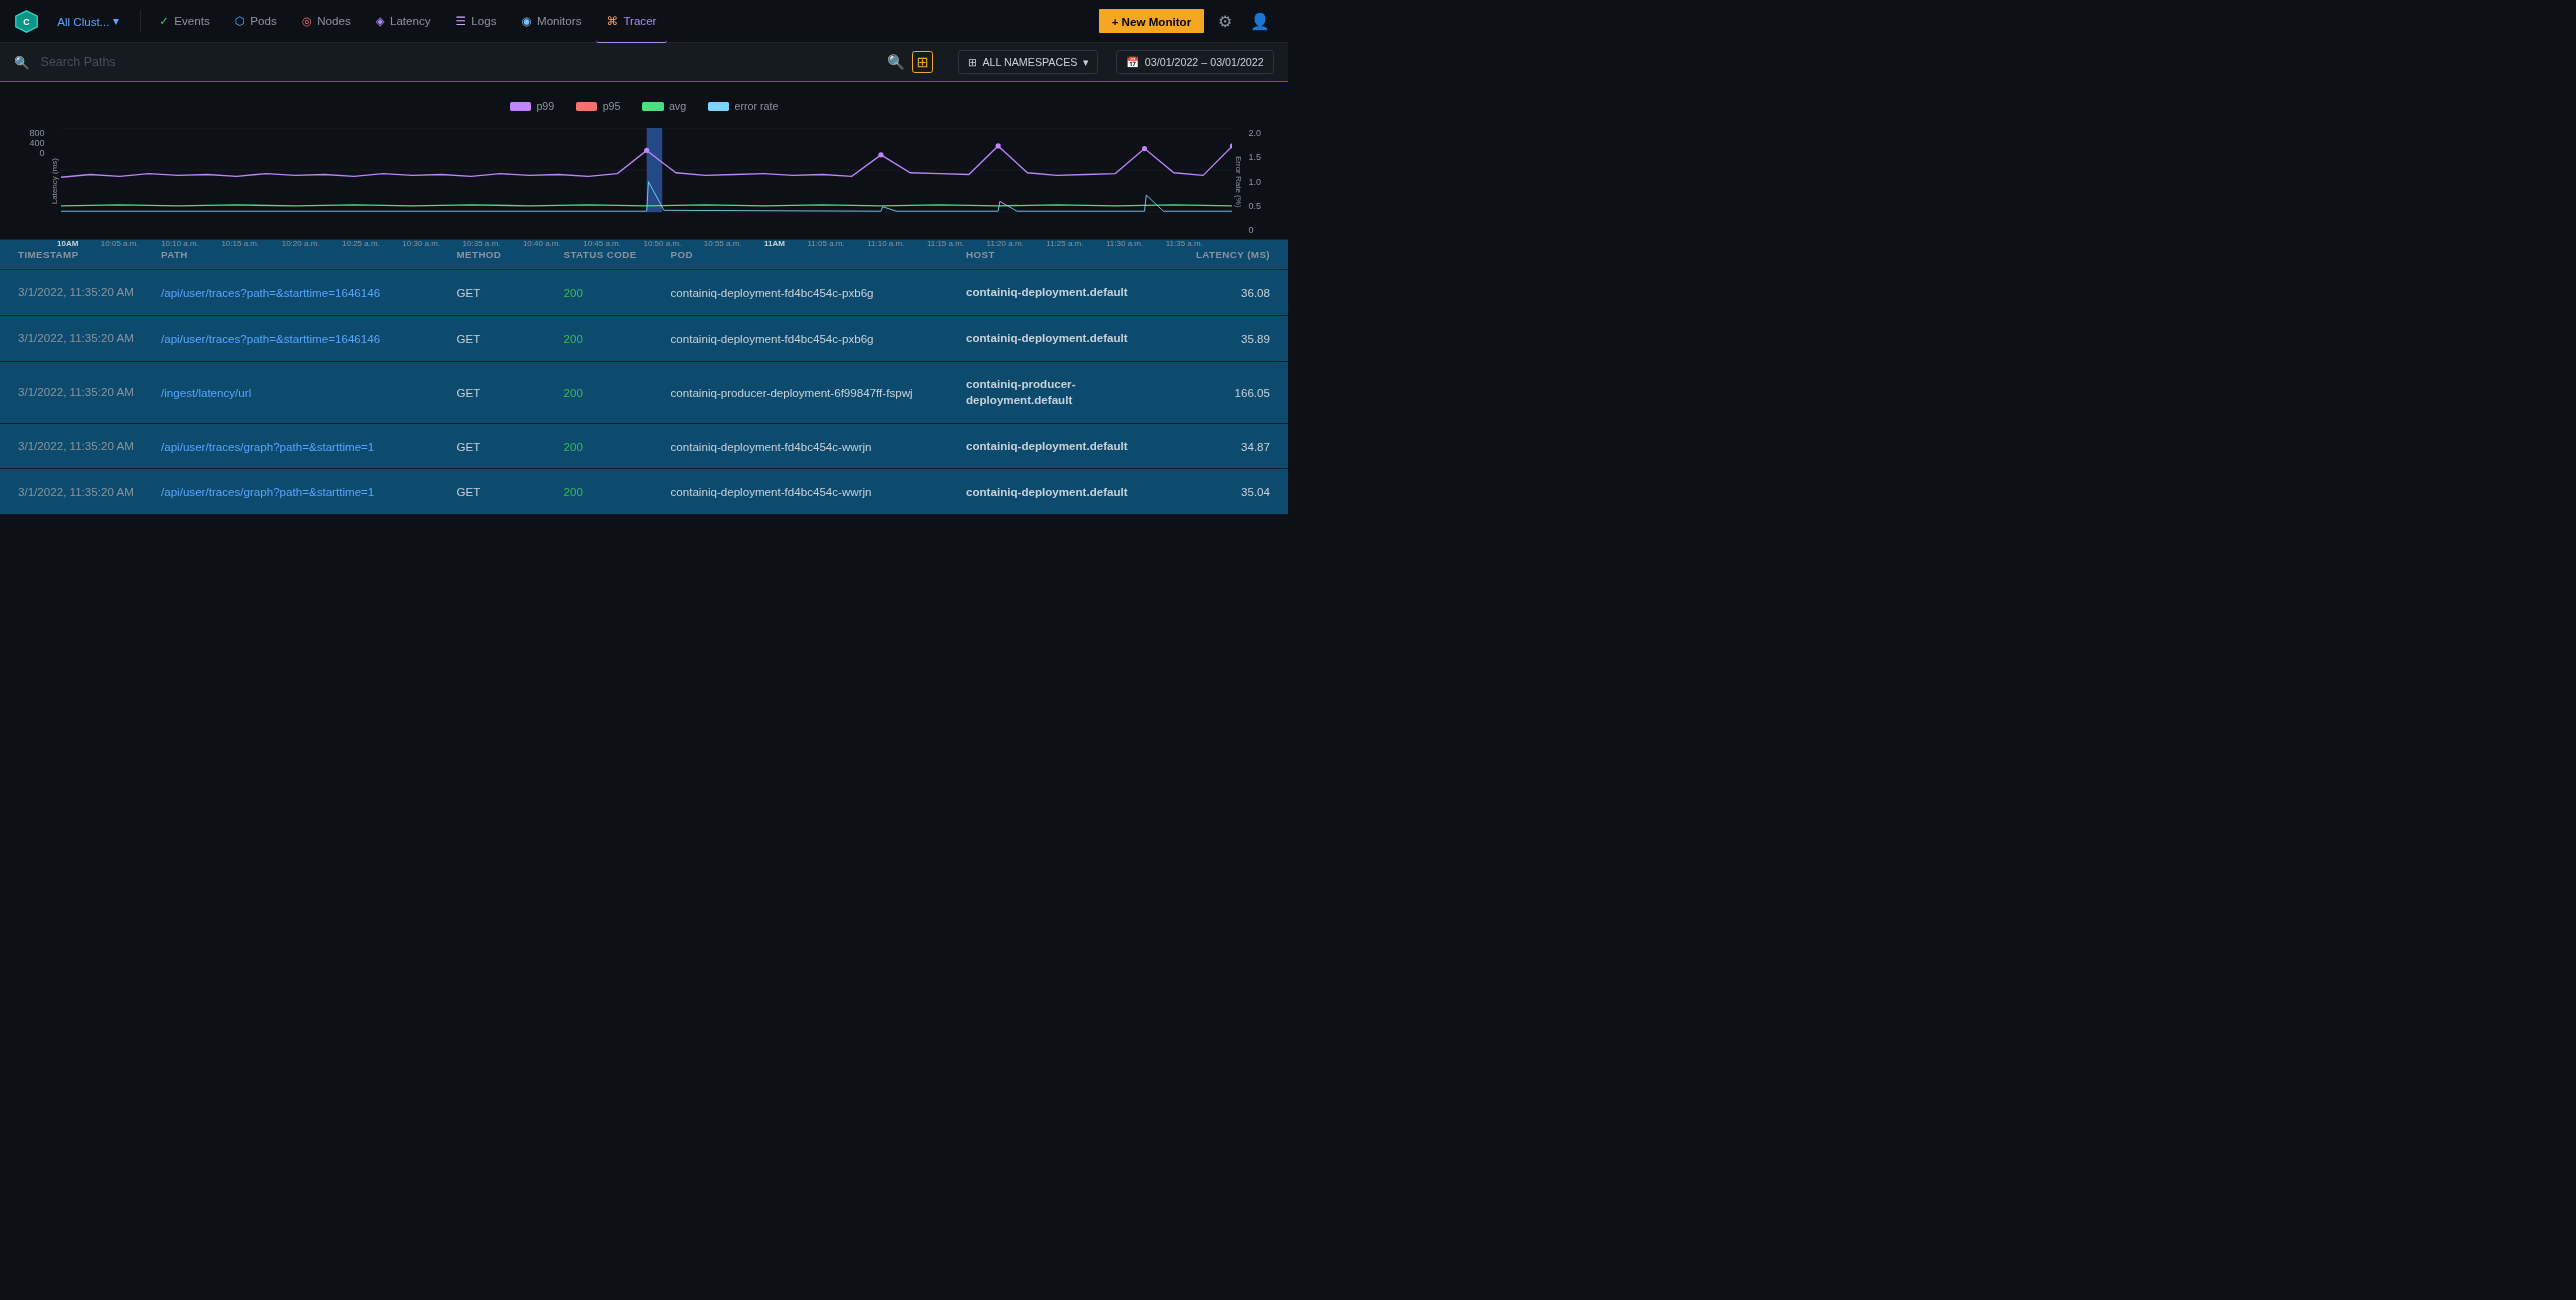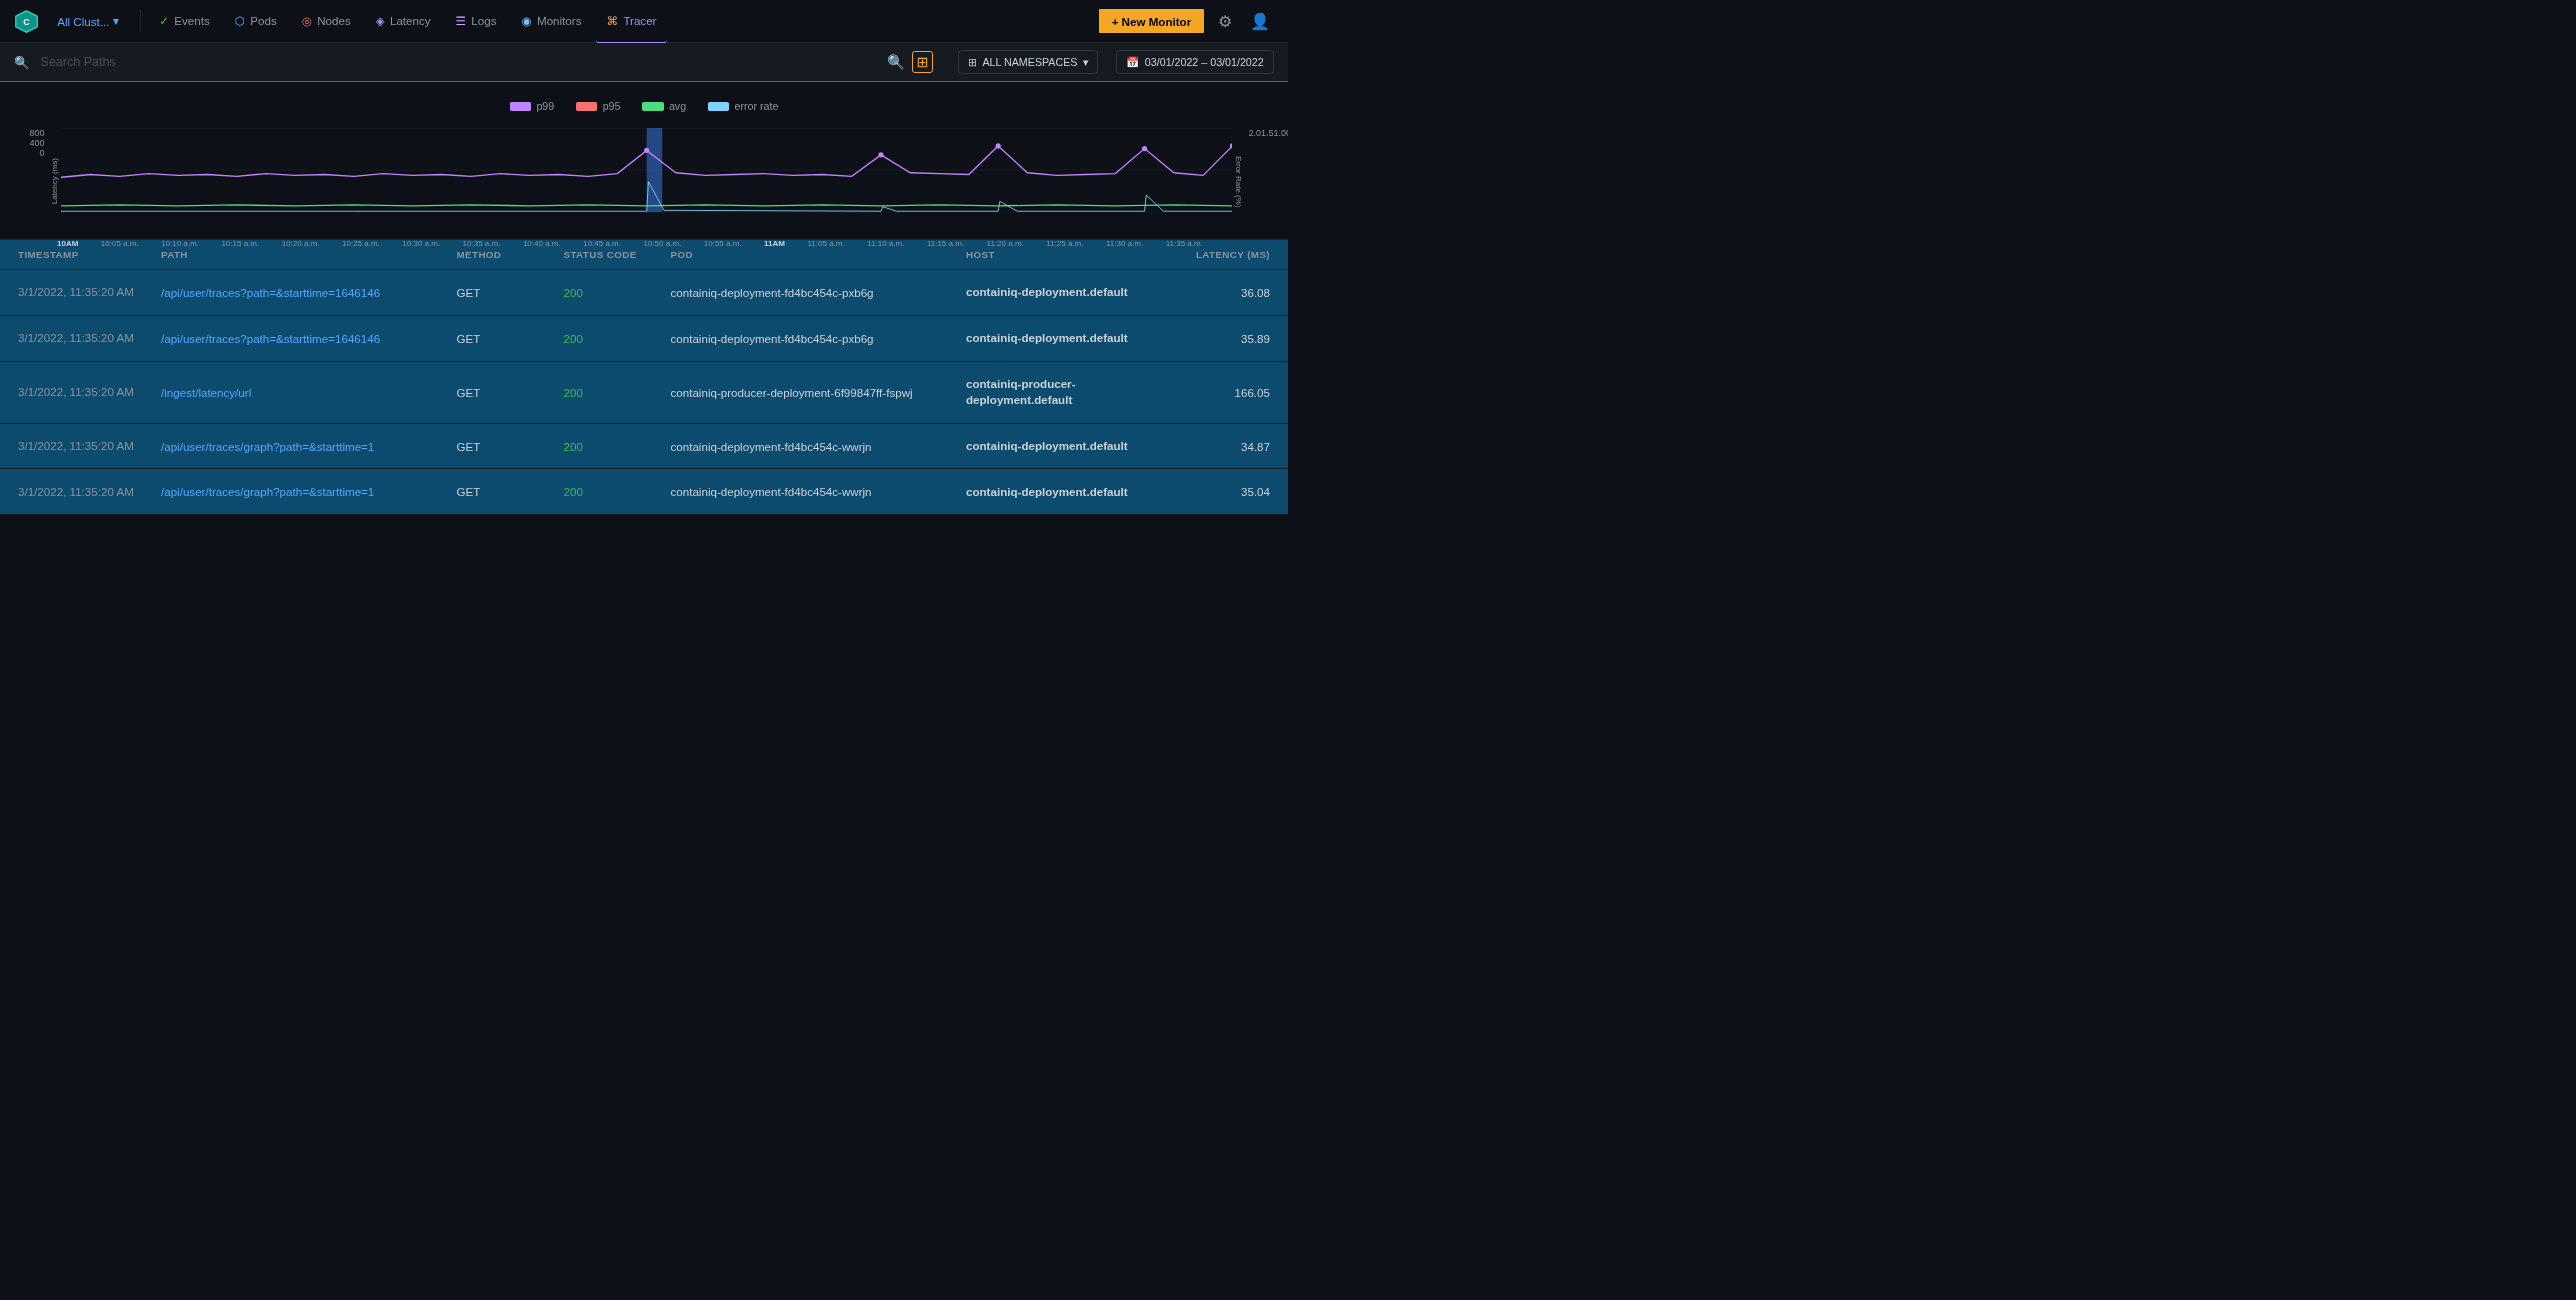--- a/index.html
+++ b/index.html
@@ -364,21 +364,21 @@
           0,87 68,86 136,87 204,86 272,87 340,86 408,87 476,86 544,87 612,86 680,87 748,86 816,87 884,86 952,87 1020,86 1088,87 1156,86 1224,87 1292,86 1360,87
         " fill="none" stroke="#4ade80" stroke-width="1.5"></polyline>
 
         <polyline points="
           0,93 340,93 680,93 682,60 700,92 952,93 954,88 970,93 1088,93 1090,82 1110,93 1258,93 1260,75 1280,93 1360,93 1362,60
         " fill="none" stroke="#7dd3fc" stroke-width="1"></polyline>
       </svg>
     </div>
 
     <div style="writing-mode:vertical-rl;font-size:8px;color:#8b949e;align-self:center;white-space:nowrap;margin-left:1.8px;">Error Rate (%)</div>
-    <div style="display:flex;flex-direction:row;justify-content:space-between;font-size:9px;color:#8b949e;padding:0 0 0 5.4px;width:27px;">
+    <div style="display:flex;flex-direction:column;justify-content:space-between;font-size:9px;color:#8b949e;padding:0 0 0 5.4px;width:27px;">
       <span>2.0</span>
       <span>1.5</span>
       <span>1.0</span>
       <span>0.5</span>
       <span>0</span>
     </div>
   </div>
 
   <div style="display:flex;justify-content:space-between;font-size:8px;color:#8b949e;margin-top:3.6px;padding:0 67px 0 39px;">
     <span style="font-weight:700;color:#c9d1d9;">10AM</span>

